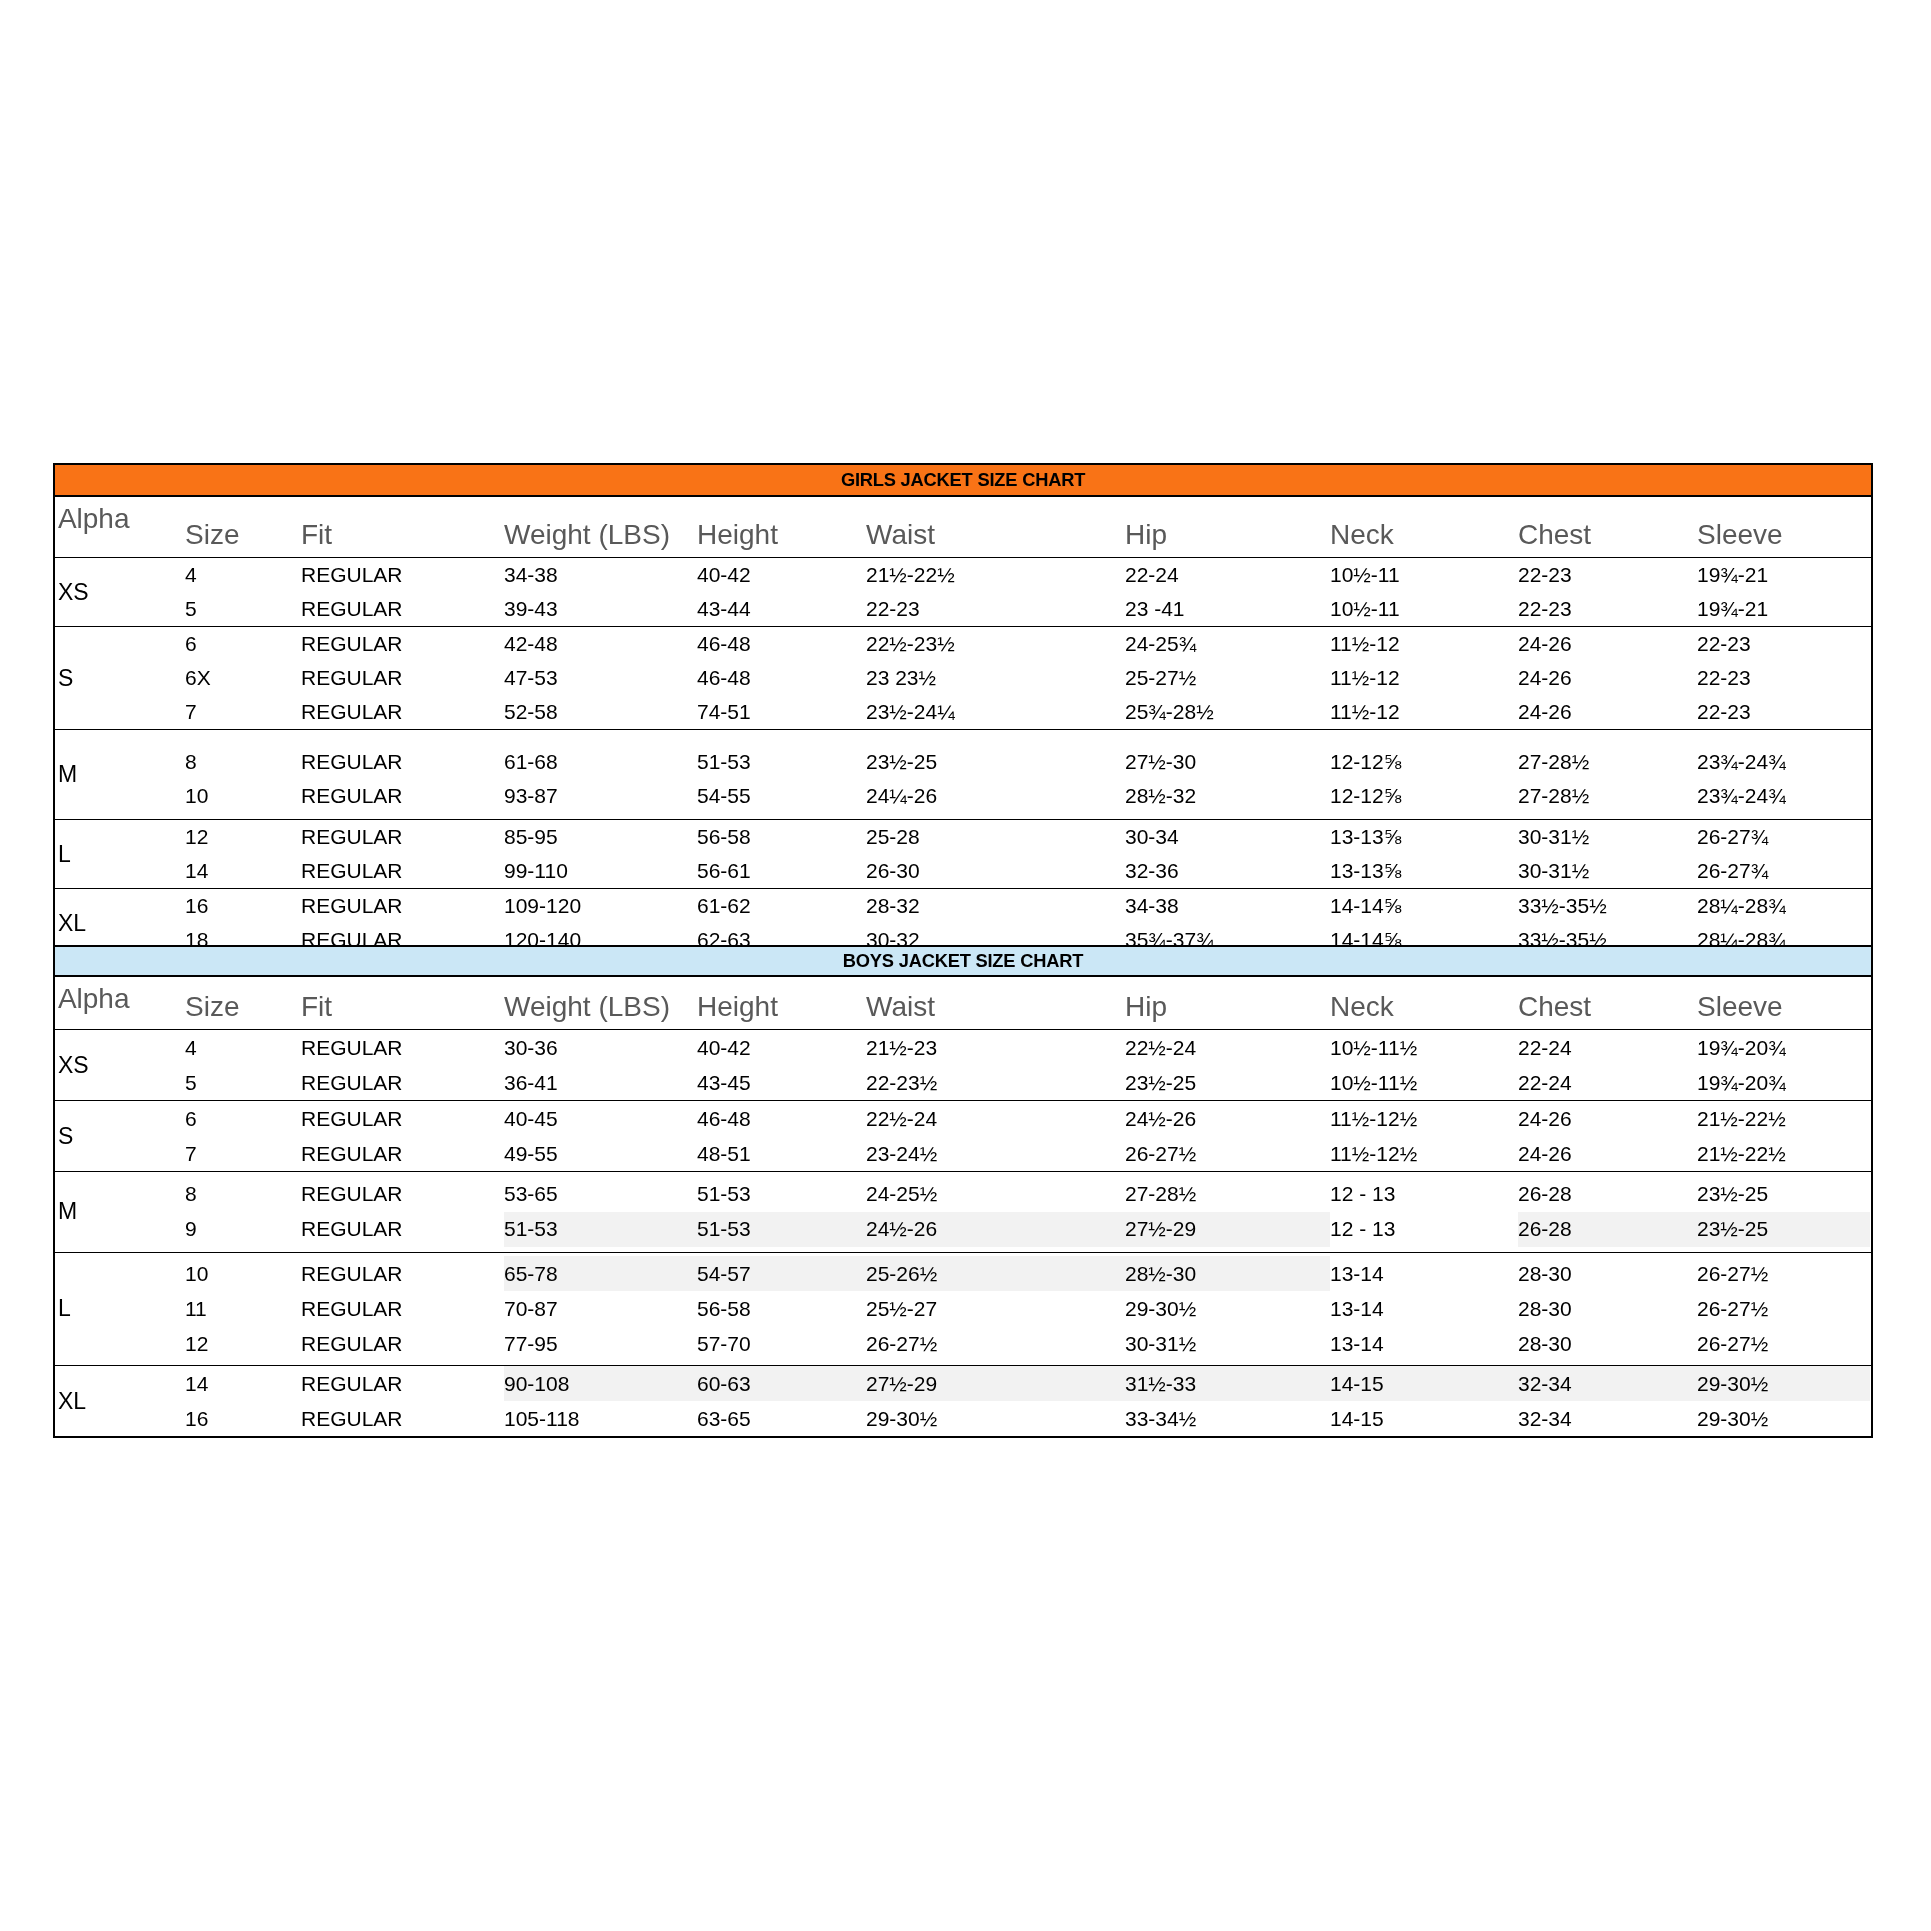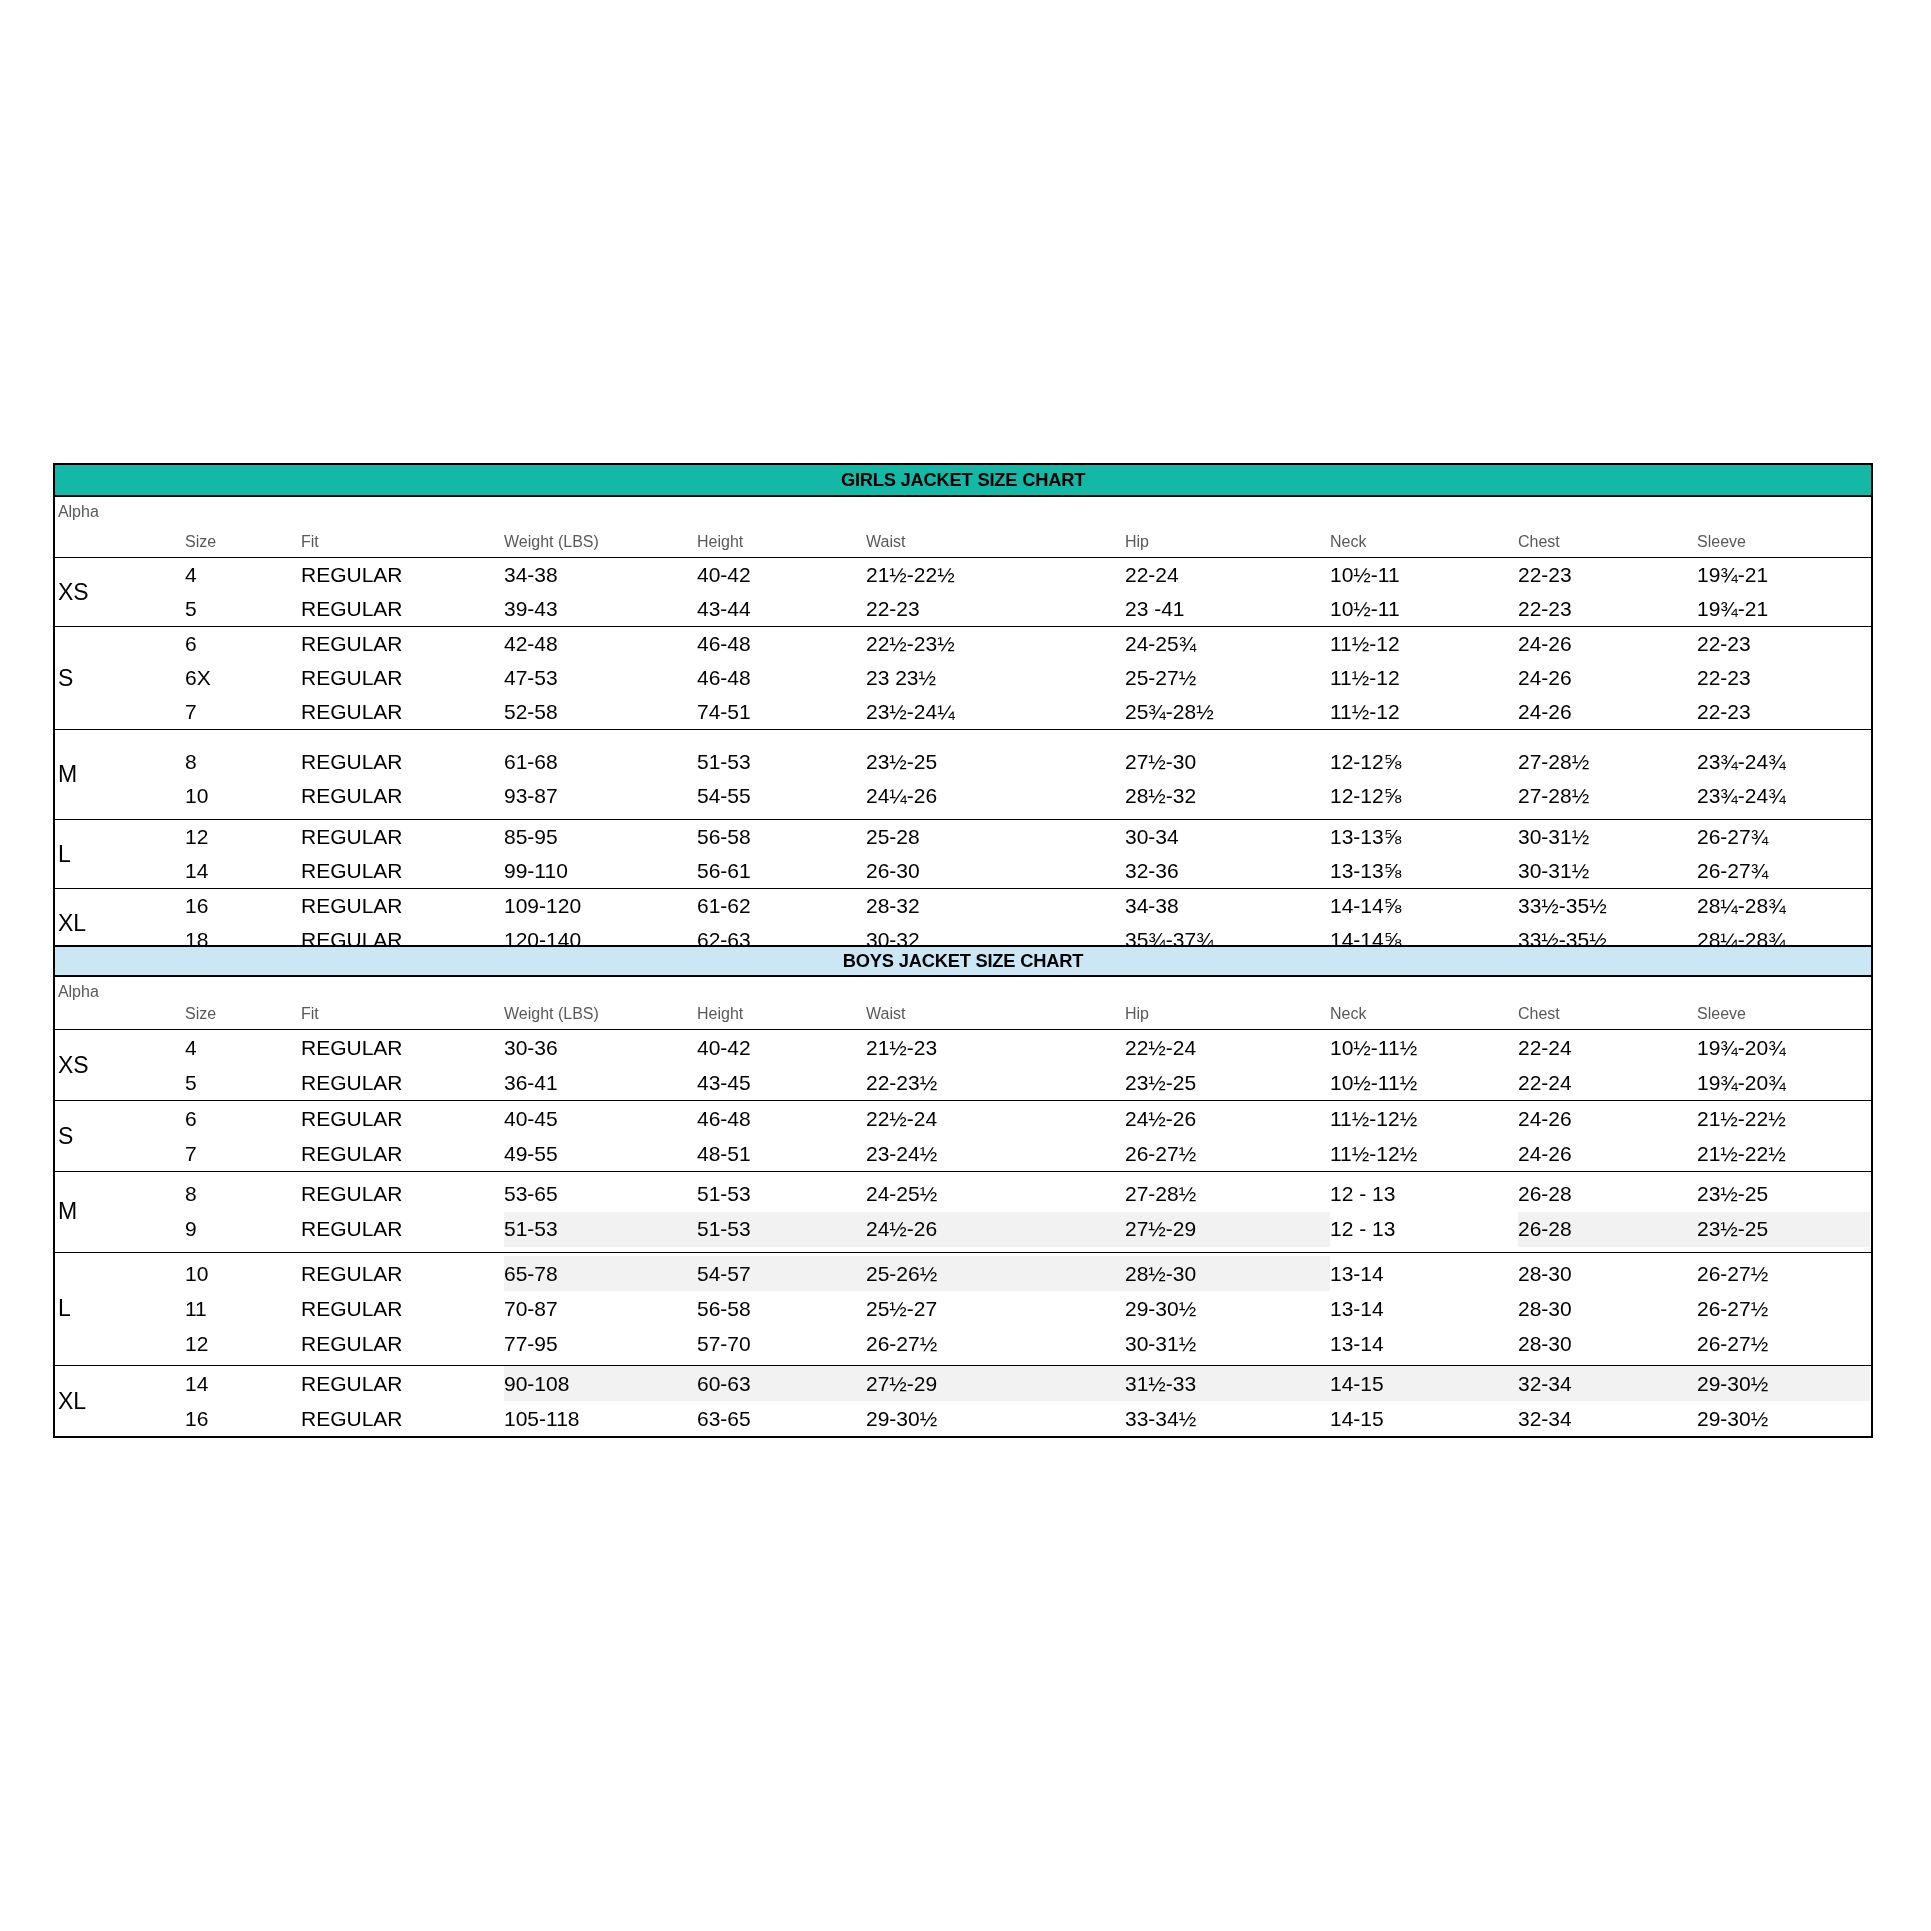--- a/index.html
+++ b/index.html
@@ -20,21 +20,21 @@
     height:var(--titleh); border-bottom:2.9px solid #000;
     display:flex; align-items:center; justify-content:center;
   }
   .title { font-size:18.3px; font-weight:bold; letter-spacing:-0.2px; }
 
   .header-row {
     display:grid;
     grid-template-columns:130px 116px 203px 193px 169px 259px 205px 188px 179px 173px;
     height:var(--headh); align-items:end;
     border-bottom:1.9px solid #000;
-    color:#595959; font-size:16px;
+    color:#595959; font-size:28px;
   }
   .header-cell { padding-bottom:5.8px; white-space:nowrap; }
   .header-cell.alpha { align-self:start; padding-top:5.8px; padding-left:2.9px; }
 
   .group { display:flex; }
   .group + .group { border-top:1.9px solid #000; }
 
   .alpha-cell {
     flex:0 0 130px; width:130px; box-sizing:border-box;
     display:flex; align-items:center; padding-left:2.9px;
@@ -53,21 +53,21 @@
   #table-0 .group[data-alpha="M"] .rows { padding-top:15.4px; padding-bottom:5.8px; }
   #table-1 .group[data-alpha="M"] .rows { padding:4.8px 0; }
   #table-1 .group[data-alpha="L"] .rows { padding:3.9px 0; }
 </style>
 </head>
 <body>
 
 <div class="canvas">
 
   <div class="size-table" id="table-0">
-    <div class="title-band" style="background: #14b8a6;">
+    <div class="title-band" style="background: #f97316;">
       <span class="title">GIRLS JACKET SIZE CHART</span>
     </div>
     <div class="header-row">
         <div class="header-cell alpha">Alpha</div>
         <div class="header-cell">Size</div>
         <div class="header-cell">Fit</div>
         <div class="header-cell">Weight (LBS)</div>
         <div class="header-cell">Height</div>
         <div class="header-cell">Waist</div>
         <div class="header-cell">Hip</div>

